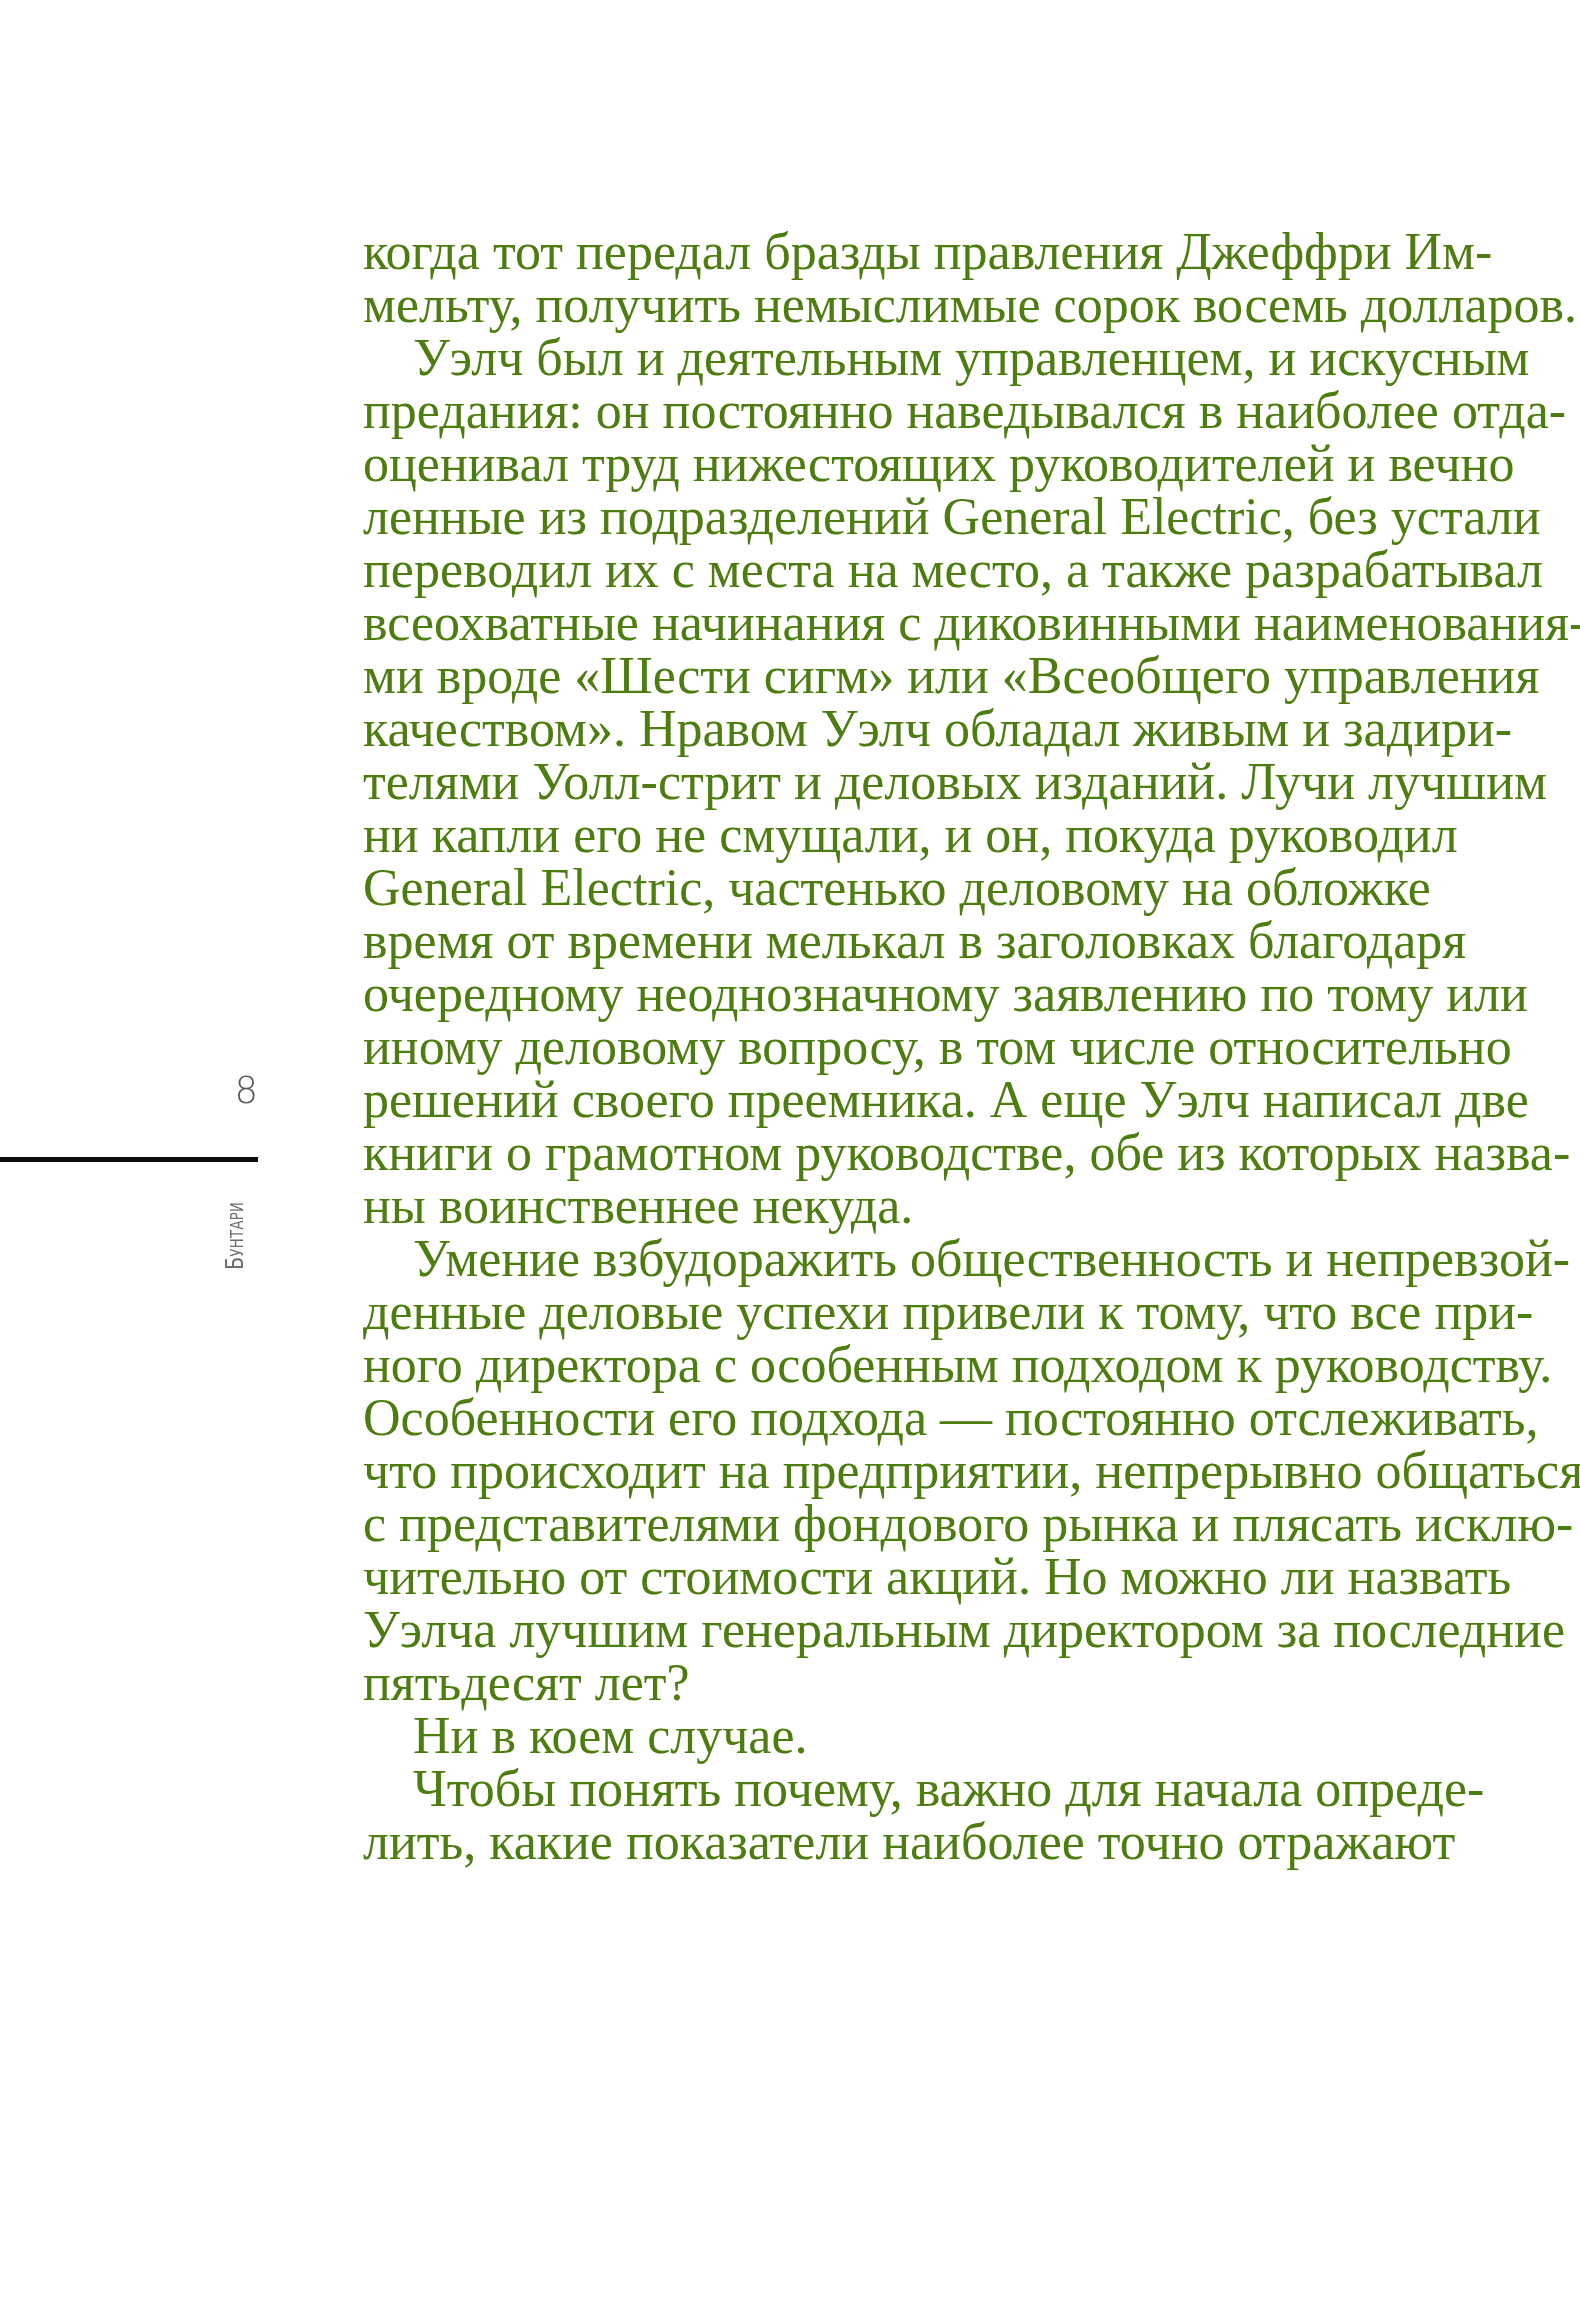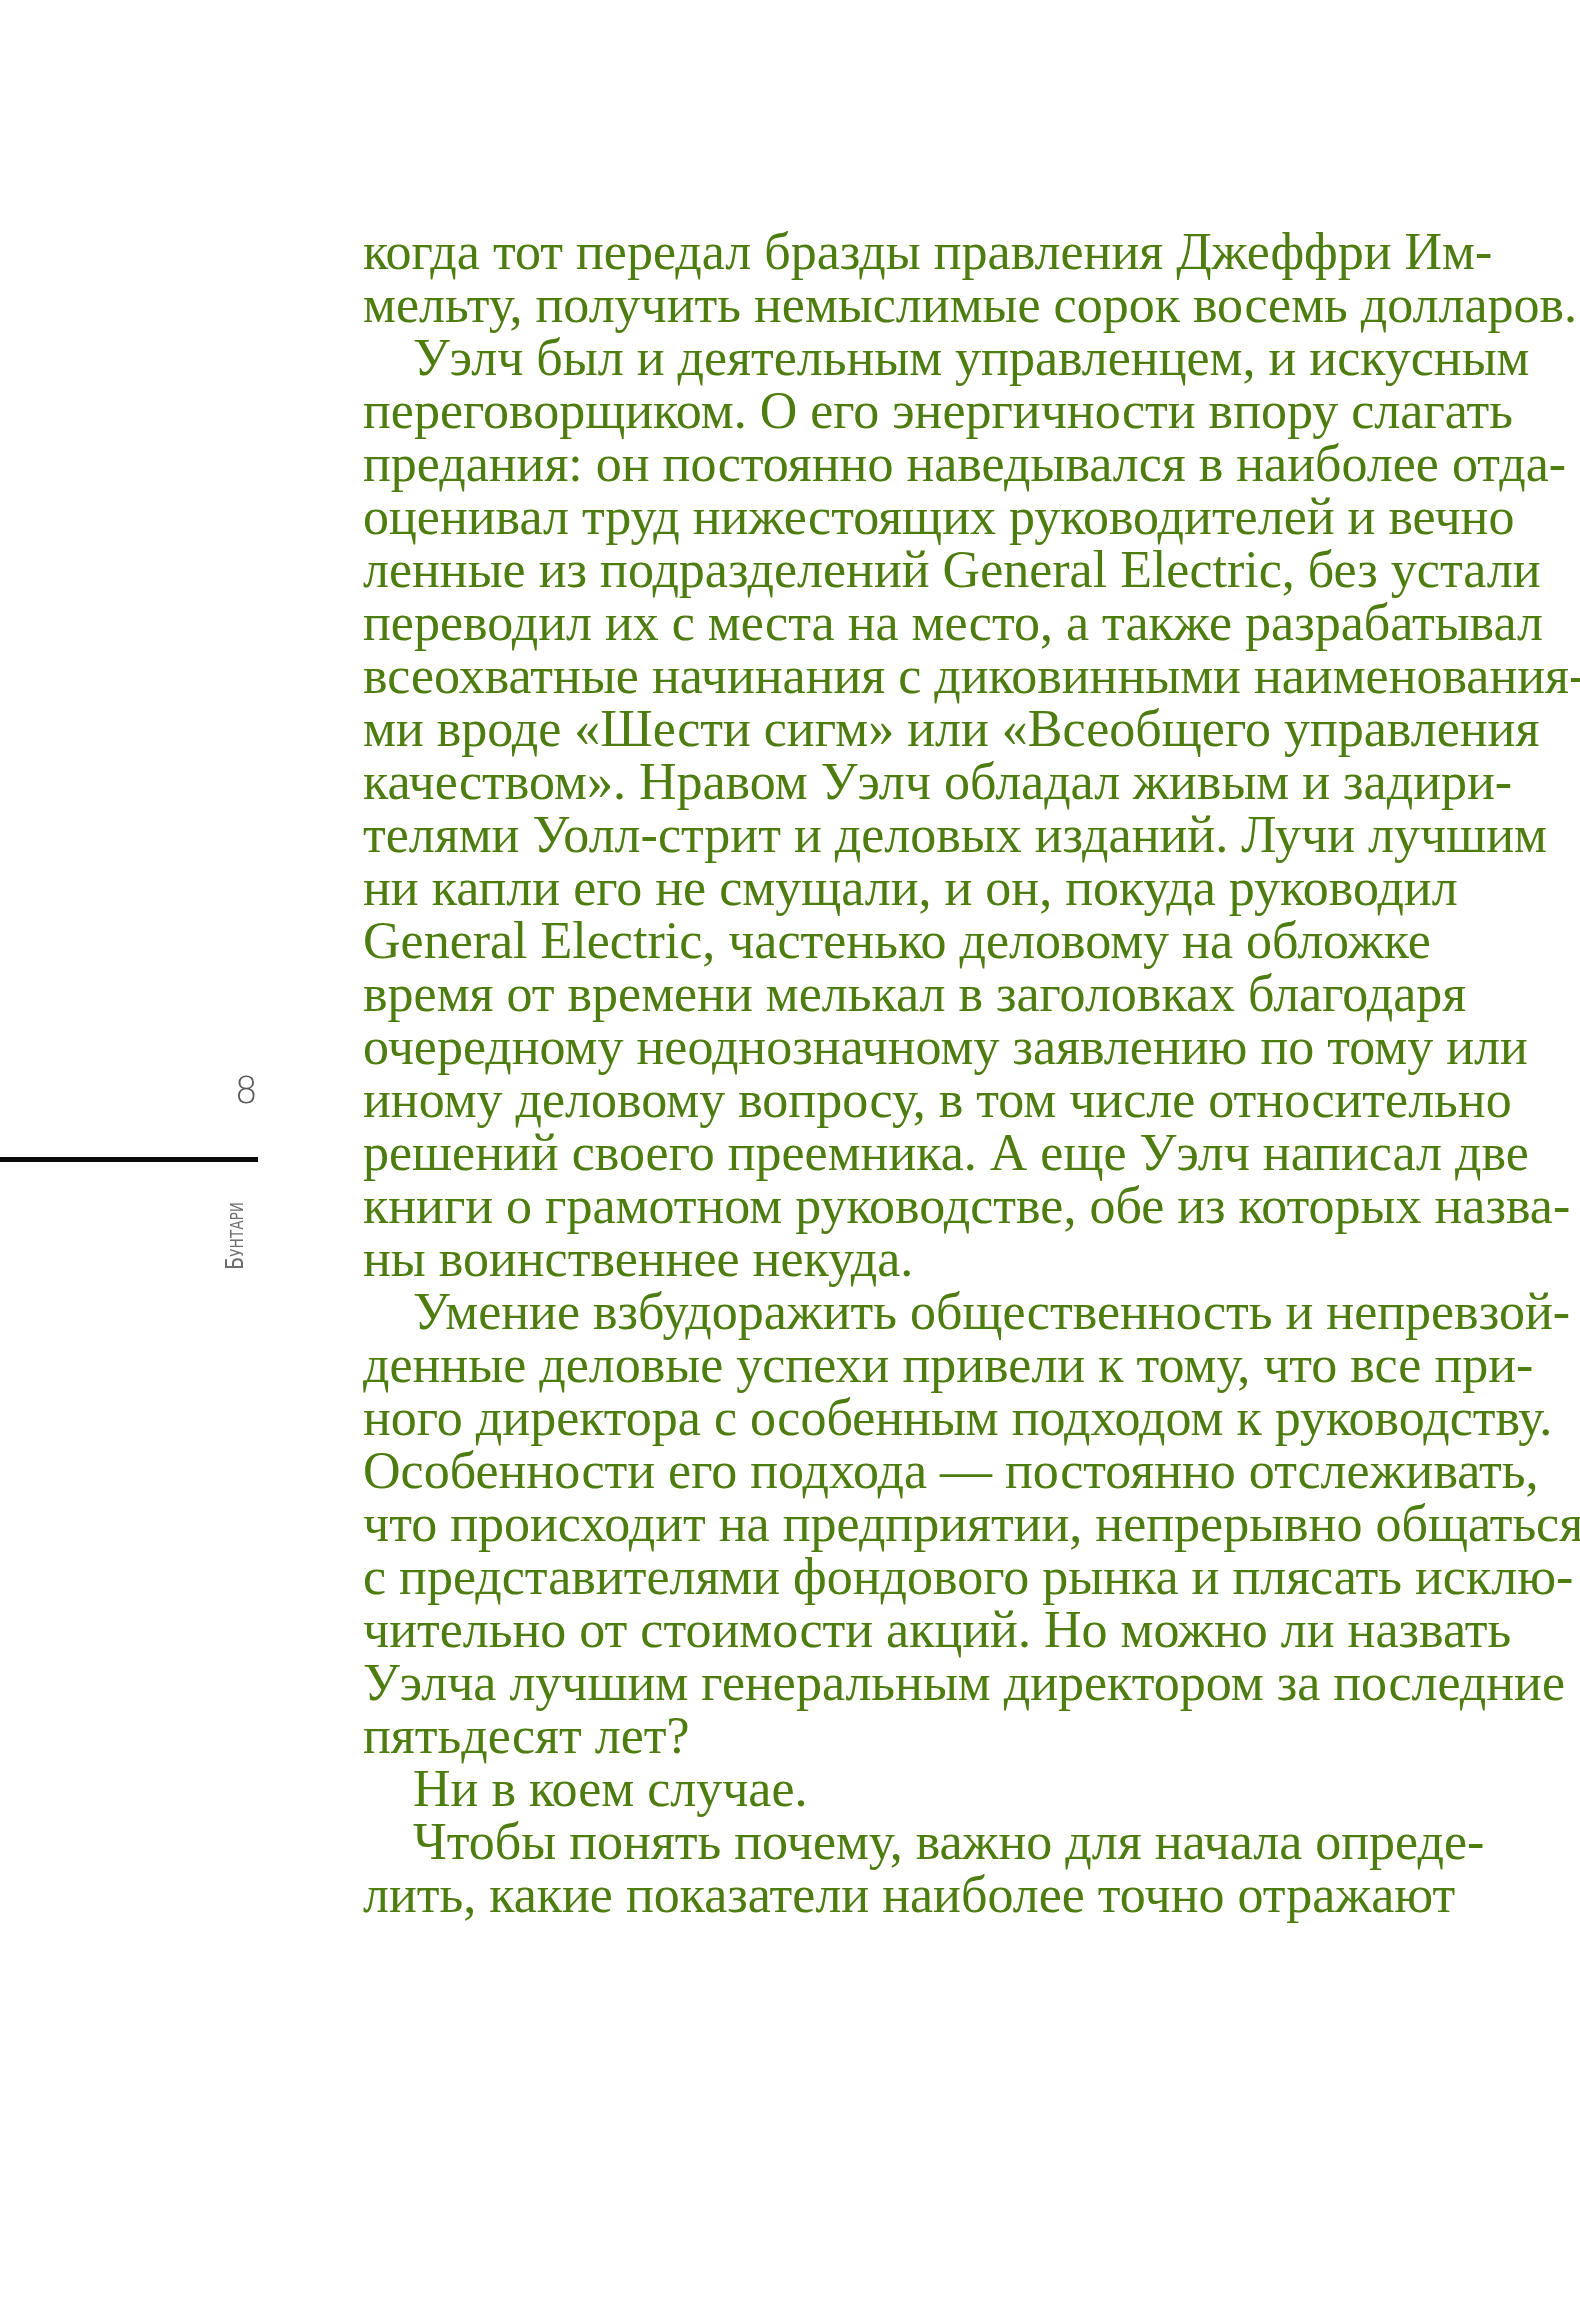--- a/index.html
+++ b/index.html
@@ -87,21 +87,20 @@
 </style>
 </head>
 <body>
 
 <div class="page">
 
   <div class="text-block">
     <div class="line">когда тот передал бразды правления Джеффри Им-</div>
     <div class="line last">мельту, получить немыслимые сорок восемь долларов.</div>
     <div class="line indent">Уэлч был и деятельным управленцем, и искусным</div>
-    <div class="line">переговорщиком. О его энергичности впору слагать</div>
     <div class="line">предания: он постоянно наведывался в наиболее отда-</div>
     <div class="line">оценивал труд нижестоящих руководителей и вечно</div>
     <div class="line">ленные из подразделений General Electric, без устали</div>
     <div class="line">переводил их с места на место, а также разрабатывал</div>
     <div class="line">всеохватные начинания с диковинными наименования-</div>
     <div class="line">ми вроде «Шести сигм» или «Всеобщего управления</div>
     <div class="line">качеством». Нравом Уэлч обладал живым и задири-</div>
     <div class="line">телями Уолл-стрит и деловых изданий. Лучи лучшим</div>
     <div class="line">ни капли его не смущали, и он, покуда руководил</div>
     <div class="line">General Electric, частенько деловому на обложке</div>

